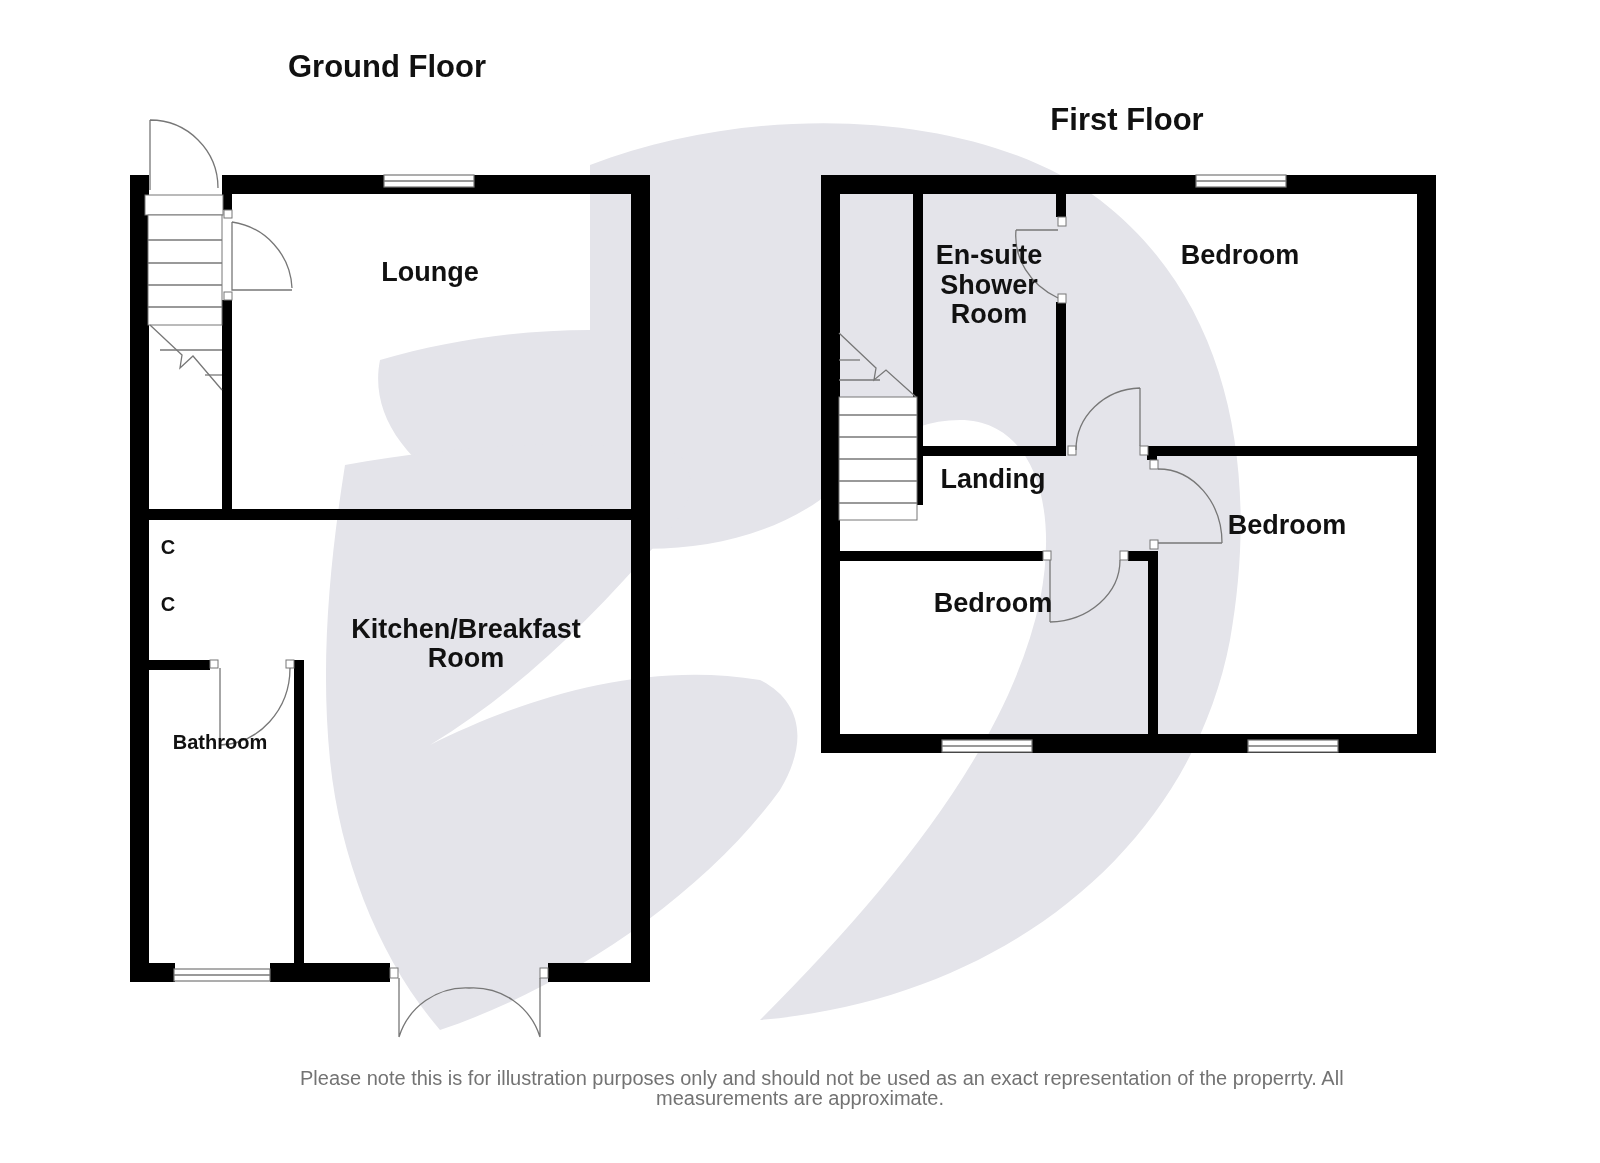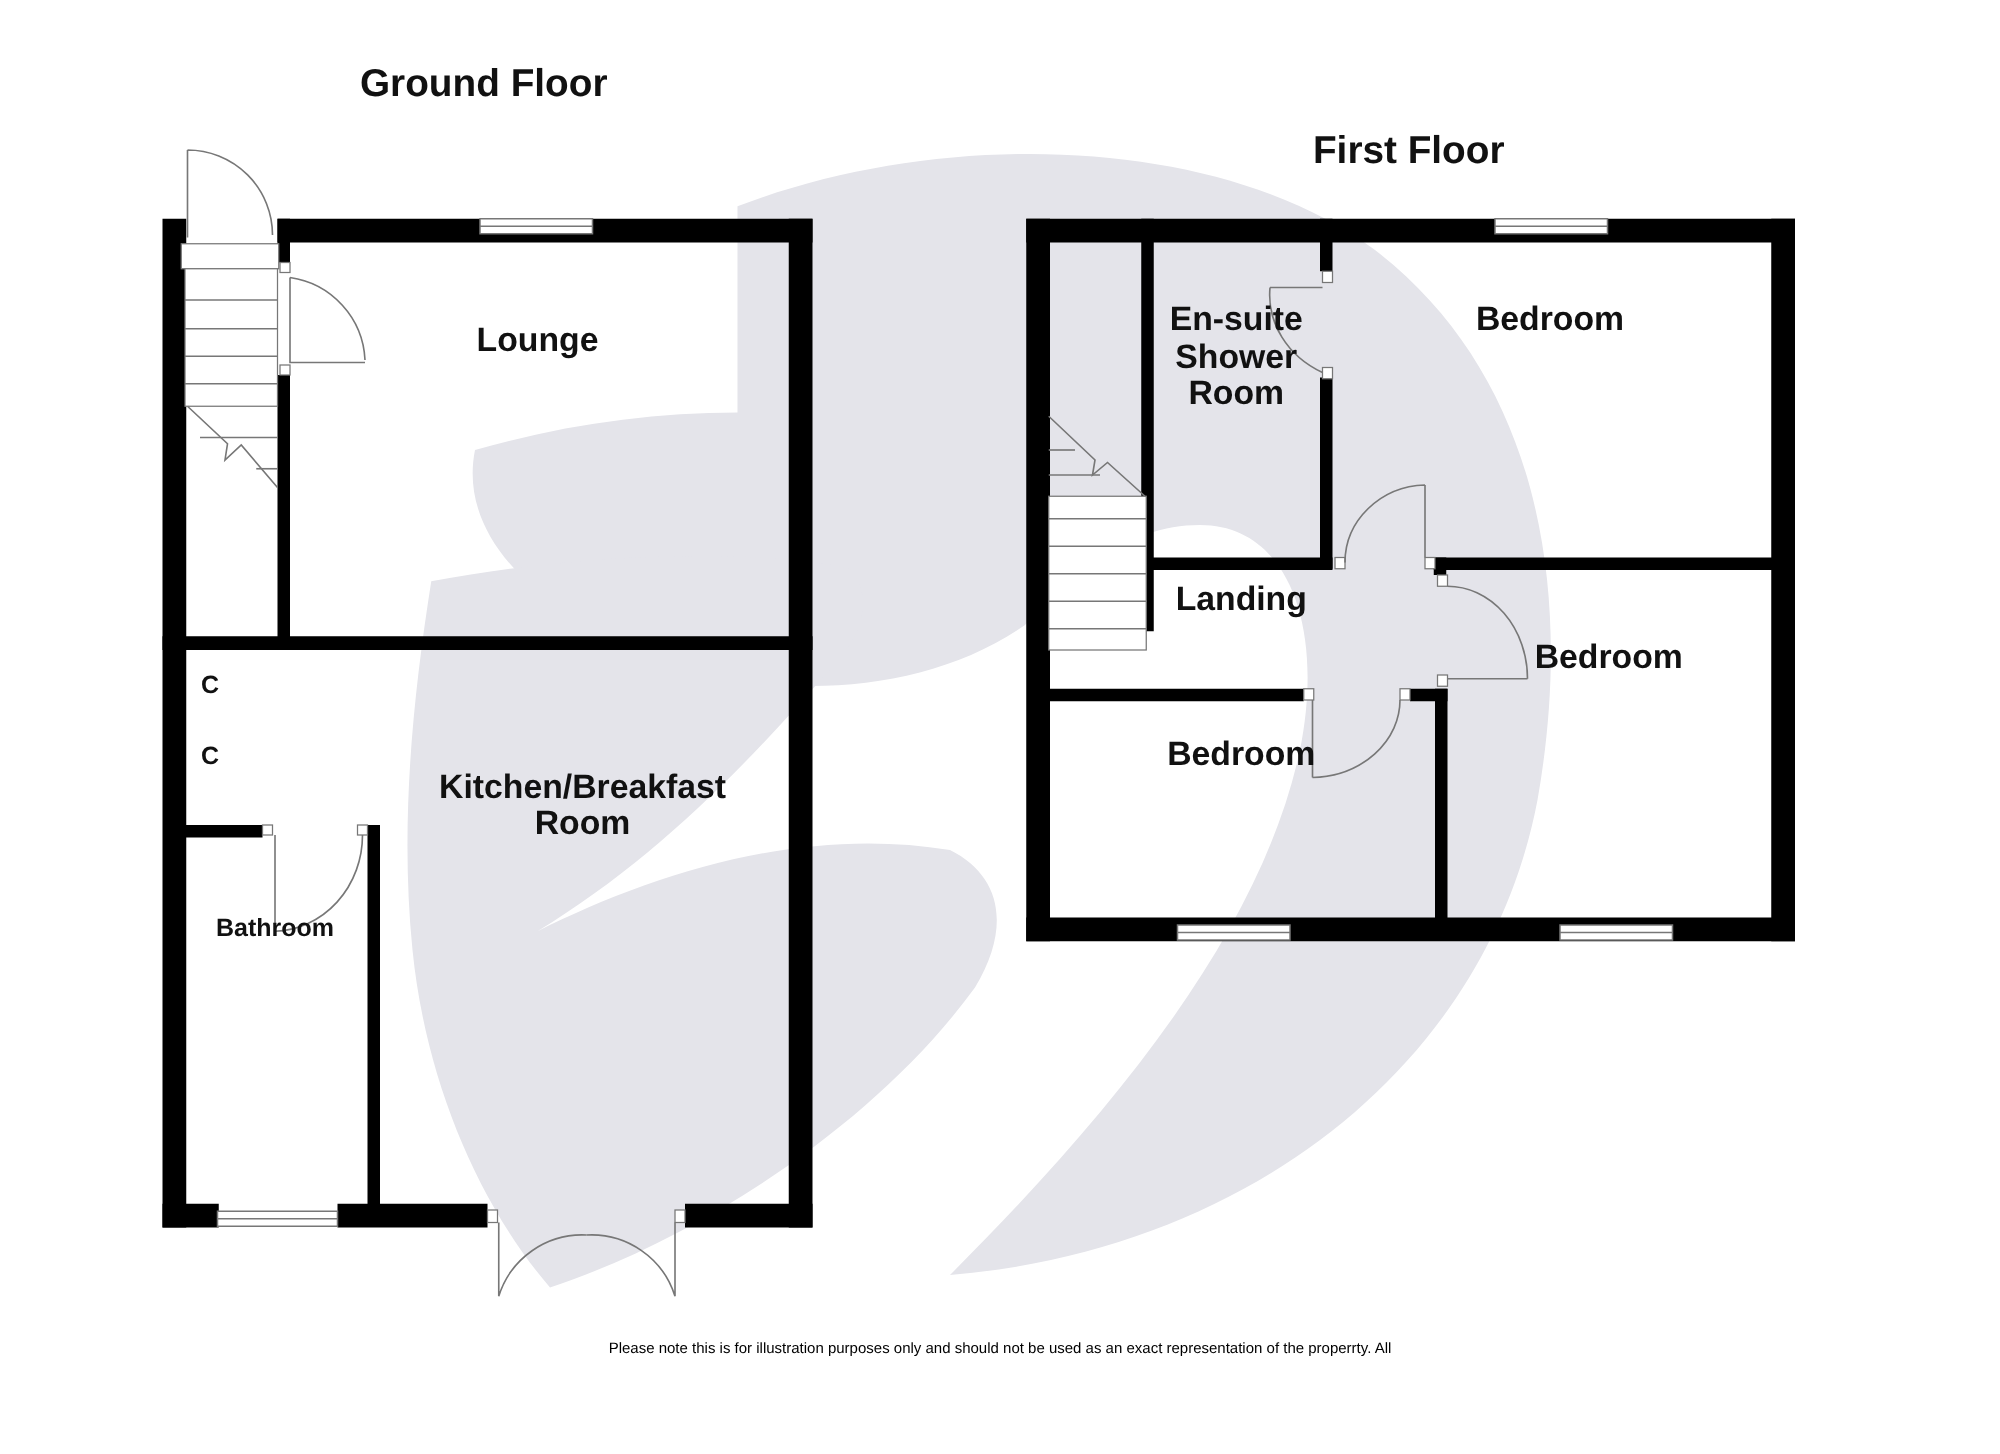--- a/index.html
+++ b/index.html
@@ -5,21 +5,21 @@
   html, body { margin:0; padding:0; background:#ffffff; }
   body { width:1600px; height:1163px; position:relative; overflow:hidden; font-family:"Liberation Sans", sans-serif; }
   svg { position:absolute; left:0; top:0; }
   .title { font-family:"Liberation Sans", sans-serif; font-weight:bold; font-size:31px; fill:#111; }
   .room { font-family:"Liberation Sans", sans-serif; font-weight:bold; font-size:27px; fill:#111; }
   .room-sm { font-family:"Liberation Sans", sans-serif; font-weight:bold; font-size:20px; fill:#111; }
   .wall { fill:#000; }
   .thin { fill:none; stroke:#777; stroke-width:1.3; }
   .win { fill:#fff; stroke:#777; stroke-width:1.2; }
   .jamb { fill:#fff; stroke:#777; stroke-width:1; }
-  .footer { position:absolute; left:300px; width:1000px; top:1068px; text-align:center; font-family:"Liberation Sans", sans-serif; font-size:12px; line-height:20px; color:#000000; }
+  .footer { position:absolute; left:300px; width:1000px; top:1068px; text-align:center; font-family:"Liberation Sans", sans-serif; font-size:20px; line-height:20px; color:#737373; }
   .footer div { white-space:nowrap; }
 </style>
 </head>
 <body>
 
 <svg width="1600" height="1163" viewBox="0 0 1600 1163">
 
   <g>
     <path fill="#e4e4ea" d="M590 165 C760 100 980 110 1100 200 C1230 300 1260 470 1230 640 C1190 850 1000 1000 760 1020 C900 880 1010 740 1040 600 C1060 500 1030 420 960 420 C900 420 860 460 820 500 C720 570 560 560 470 500 C400 460 370 410 380 360 C450 340 520 330 590 330 Z"></path>
     <path fill="#e4e4ea" d="M345 465 C480 440 610 440 680 455 C700 480 690 510 660 540 C590 620 520 690 430 745 C520 700 640 660 760 680 C800 700 810 740 780 790 C700 900 560 990 440 1030 C380 960 340 860 330 760 C320 660 330 560 345 465 Z"></path>
@@ -169,13 +169,14 @@
   <text x="989" y="294" text-anchor="middle" class="room">Shower</text>
   <text x="989" y="323" text-anchor="middle" class="room">Room</text>
   <text x="1240" y="264" text-anchor="middle" class="room">Bedroom</text>
   <text x="993" y="488" text-anchor="middle" class="room">Landing</text>
   <text x="1287" y="534" text-anchor="middle" class="room">Bedroom</text>
   <text x="993" y="612" text-anchor="middle" class="room">Bedroom</text>
 </svg>
 
 <div class="footer">
   <div>Please note this is for illustration purposes only and should not be used as an exact representation of the properrty. All</div>
+  <div>measurements are approximate.</div>
 </div>
 
 </body></html>

